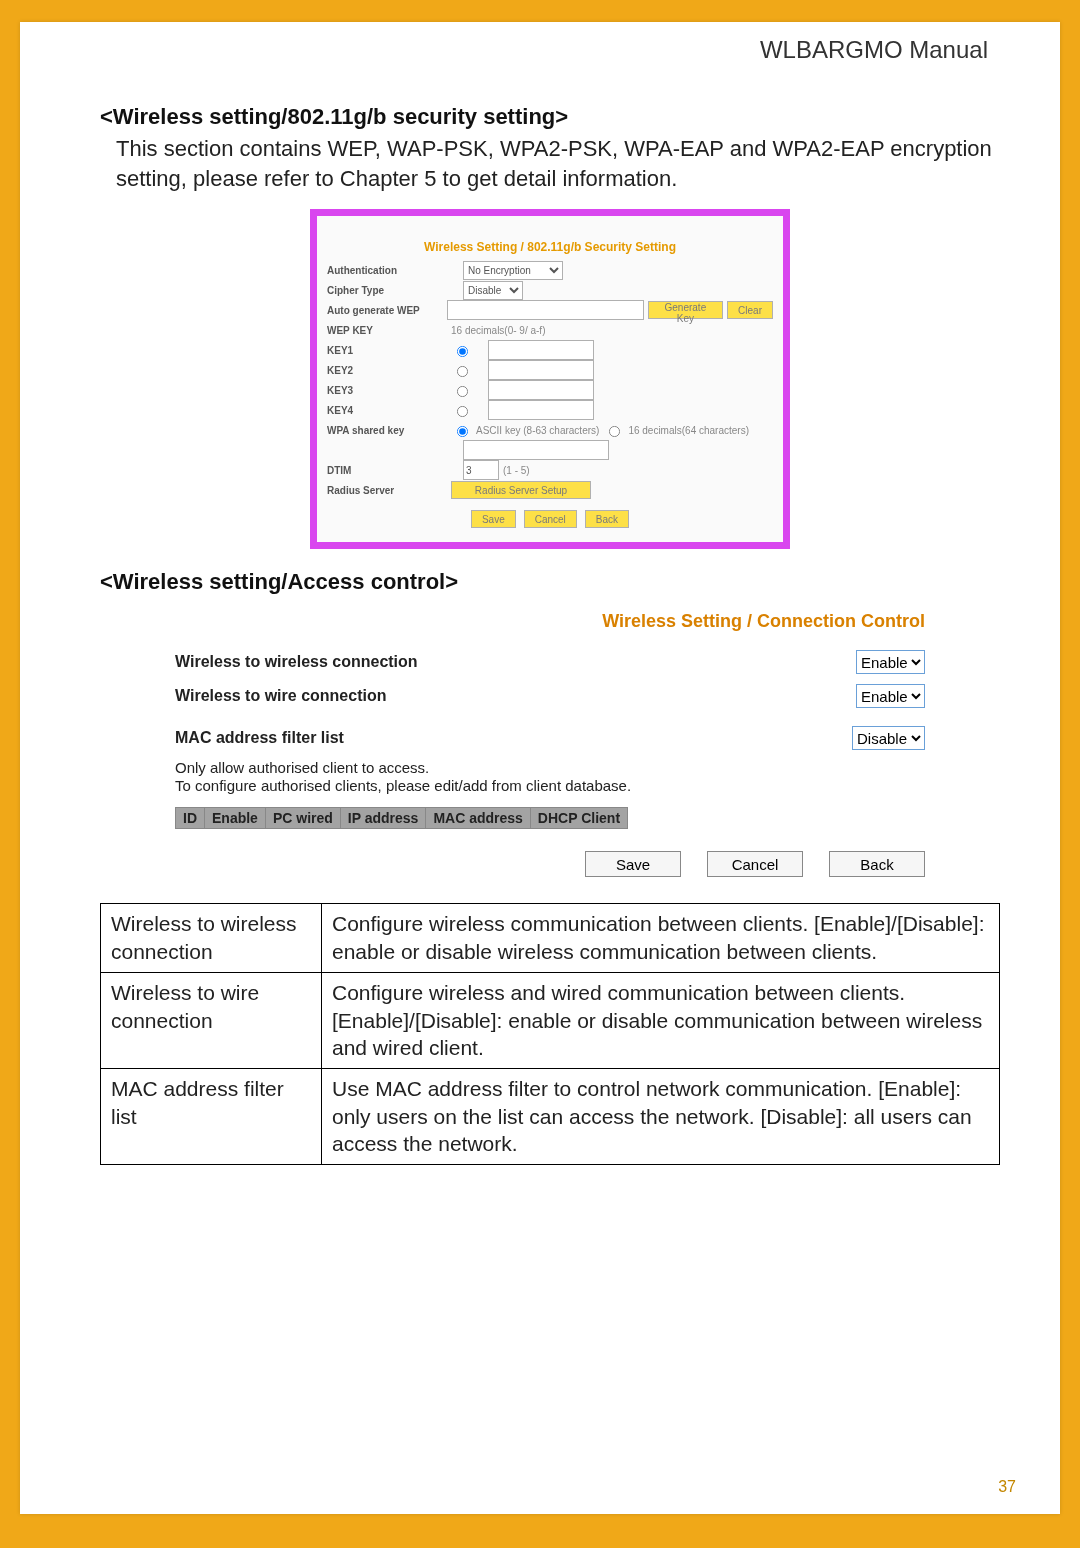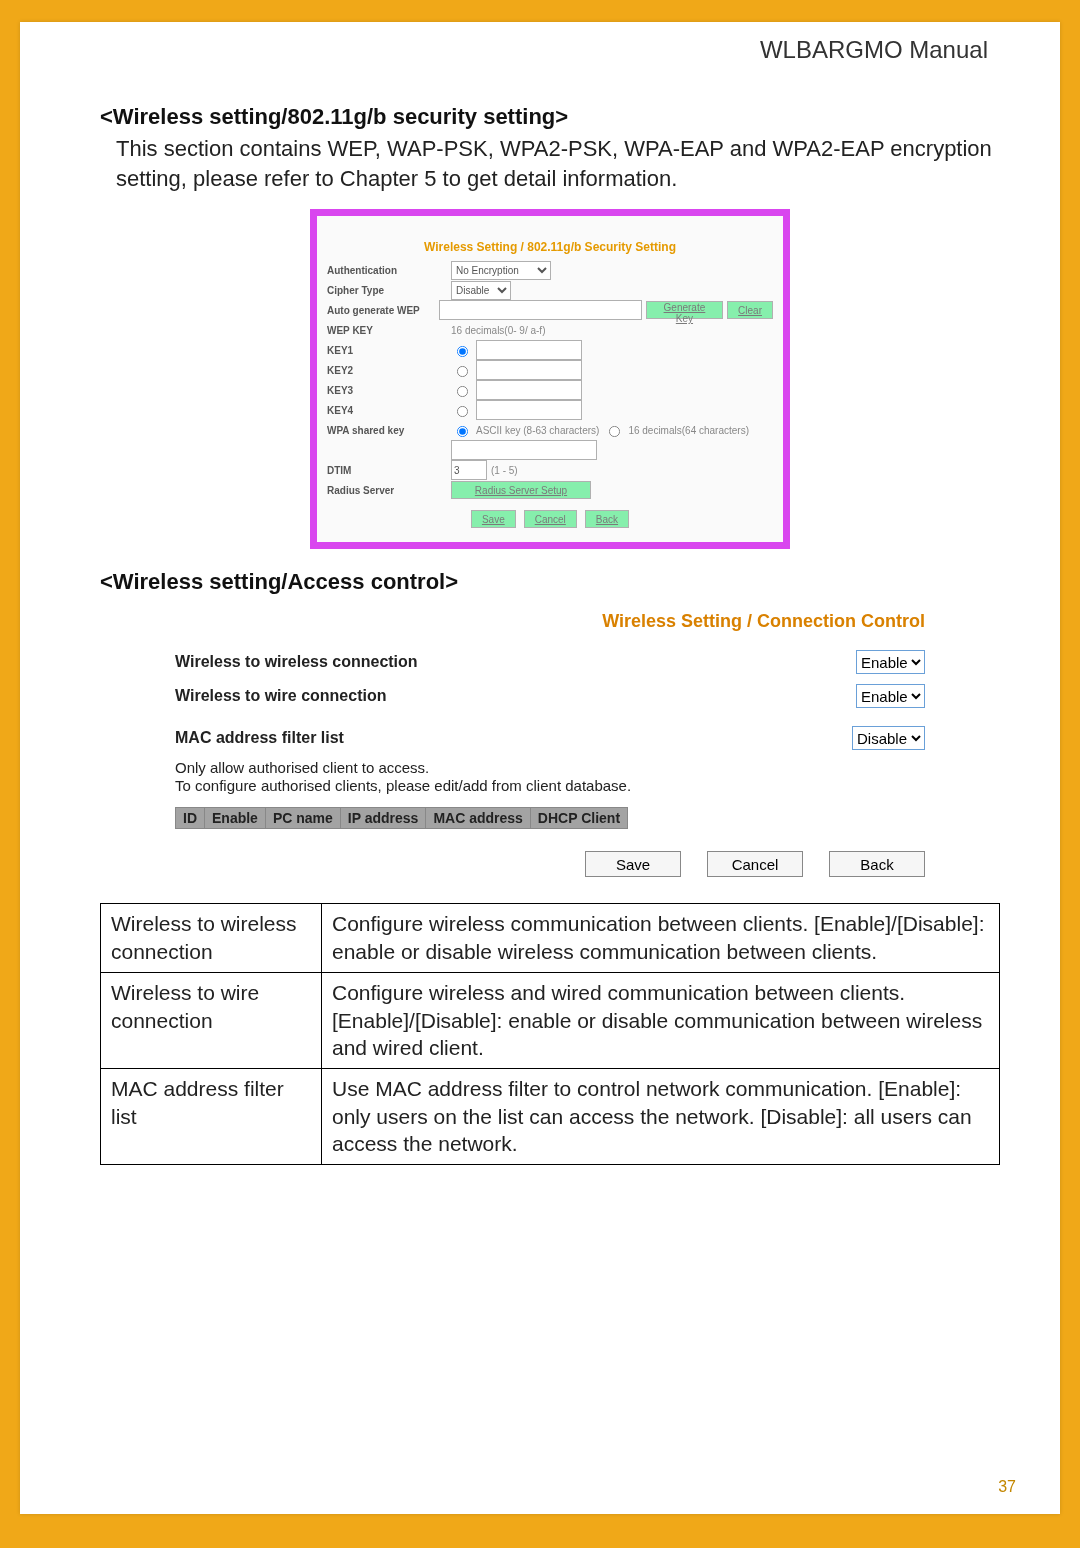--- a/index.html
+++ b/index.html
@@ -70,32 +70,32 @@
     font-weight: 700;
     color: #555;
     font-size: 10px;
   }
   .sec-panel select.sm, .sec-panel input.sm {
     font-size: 10px;
     border: 1px solid #b0b0b0;
     height: 16px;
     background: #fff;
     color: #555;
+    margin-left: 12px;
   }
   .sec-panel select.sm { height: 19px; }
   .sec-panel input.key { width: 100px; }
   .sec-panel input.wide { width: 220px; }
   .btn-sm {
     font-size: 10px;
     border: 1px solid #b0b0b0;
-    background: #86efac;
+    background: #fde047;
     height: 18px;
     padding: 0 10px;
     color: #7a7a7a;
-    text-decoration: underline;
   }
   .sec-note { font-size: 10px; color: #888; }
   .radio-sm { transform: scale(.85); vertical-align: middle; }
   .sec-bottom-btns { display:flex; justify-content:center; gap:8px; margin-top:10px; }
 
   
   .cc-panel {
     width: 750px;
     margin: 8px auto 26px auto;
     font-family: Arial, sans-serif;
@@ -272,21 +272,21 @@
       <select class="cc-select"><option>Disable</option></select>
     </div>
     <div class="cc-helper">Only allow authorised client to access.</div>
     <div class="cc-helper">To configure authorised clients, please edit/add from client database.</div>
 
     <table class="mac-table">
       <tbody>
           <tr>
         <th>ID</th>
         <th>Enable</th>
-        <th>PC name</th>
+        <th>PC wired</th>
         <th>IP address</th>
         <th>MAC address</th>
         <th>DHCP Client</th>
       </tr>
     </tbody>
       </table>
 
     <div class="cc-btns">
       <button>Save</button>
       <button>Cancel</button>

